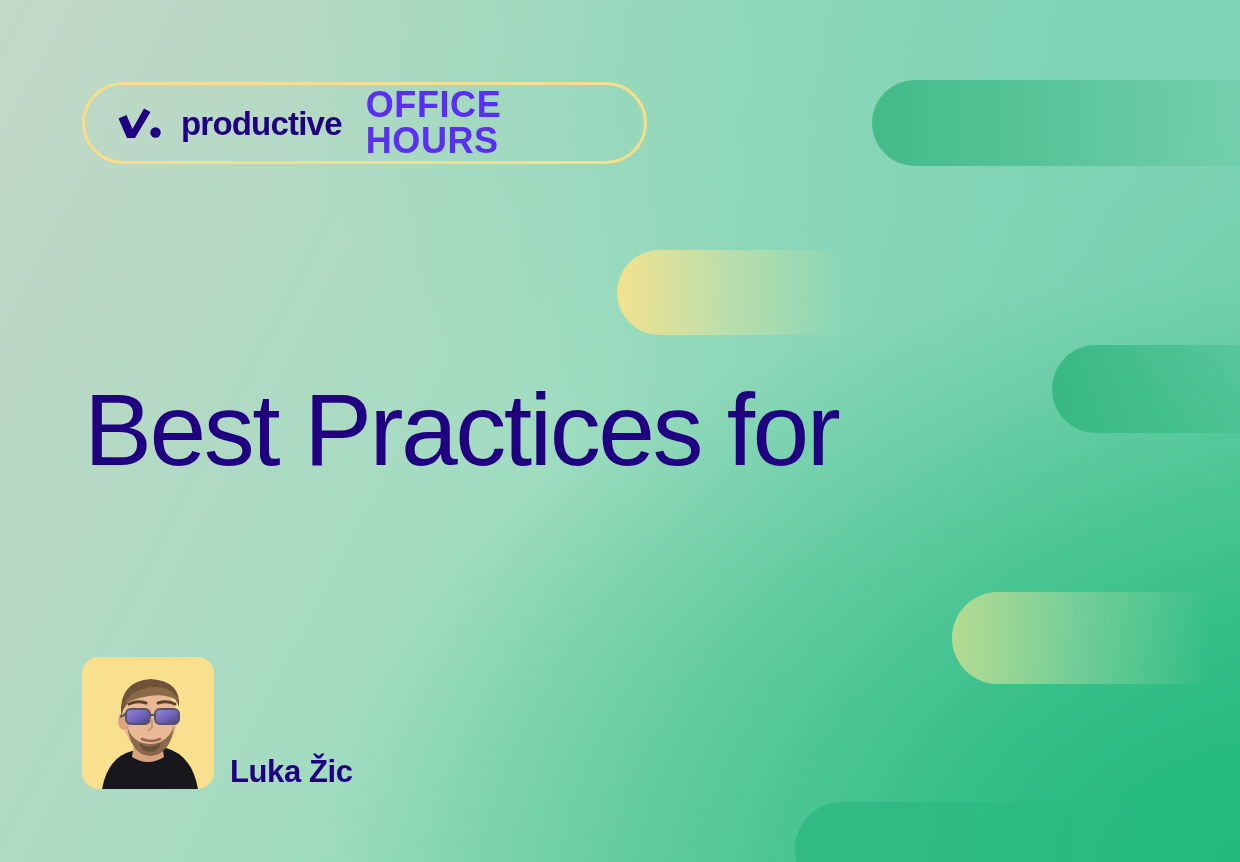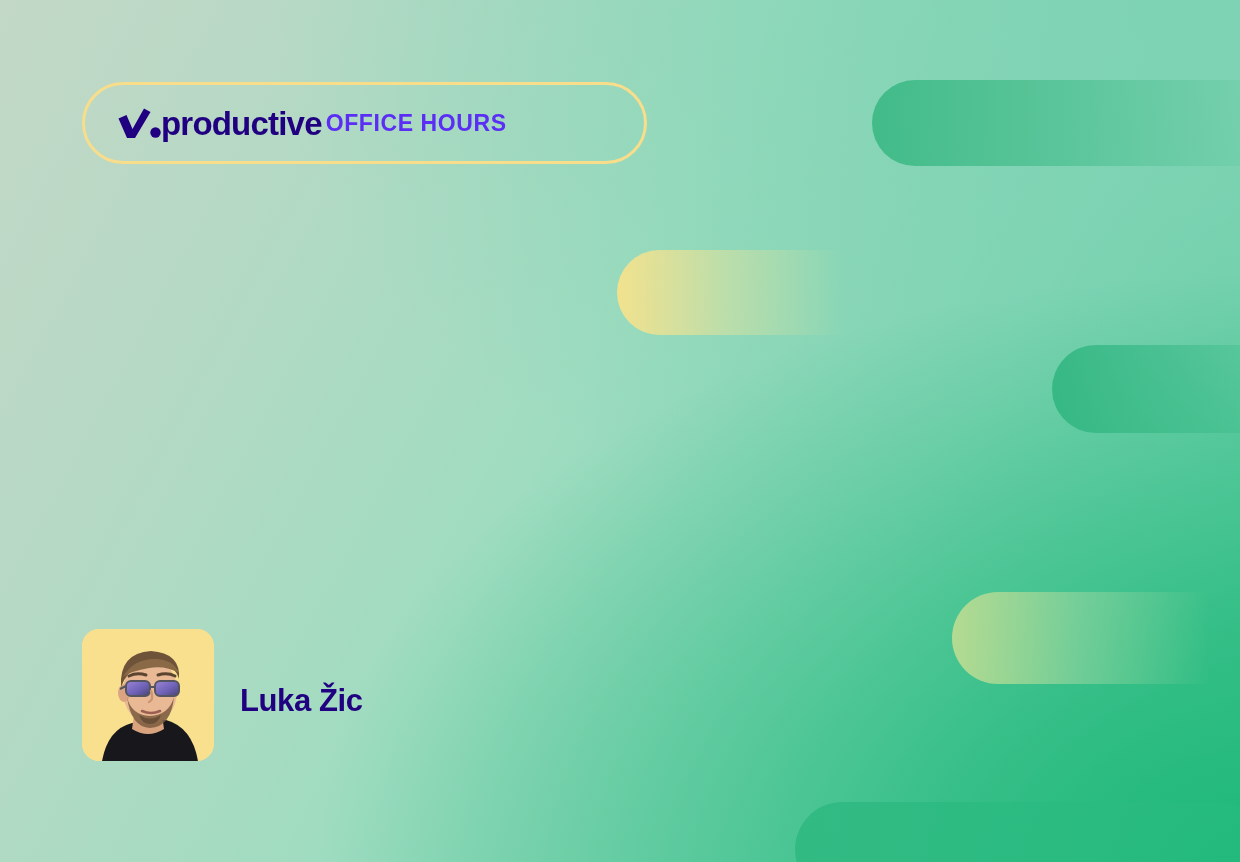--- a/index.html
+++ b/index.html
@@ -49,47 +49,47 @@
     background:linear-gradient(90deg, rgba(46,184,128,.85) 0%, rgba(42,186,128,.75) 40%, rgba(40,188,128,.35) 100%);
   }
 
   
   #badge {
     position:absolute; left:82px; top:82px;
     width:565px; height:82px;
     border:3px solid #f8dd8b;
     border-radius:41px;
     display:flex; align-items:center;
-    padding-left:32px; 
+    padding-left:32px; gap:20px;
   }
   #logo-mark { width:44px; height:32px; flex:none; display:block; }
   #wordmark {
     font-size:33px; font-weight:bold; letter-spacing:-0.8px;
     color:#200080; line-height:1;
   }
   #oh-label {
-    font-size:23px; font-weight:bold; letter-spacing:0.6px;
+    font-size:36px; font-weight:bold; letter-spacing:0.6px;
     color:#5b2ef5; line-height:1; margin-left:4px;
   }
 
   
   #headline { position:absolute; left:84px; top:375px; width:840px; }
   #title-line1 {
     font-size:102px; font-weight:300; letter-spacing:-2.5px;
     color:#200080; line-height:1.08; white-space:nowrap;
   }
   #title-line2 {
     font-size:102px; font-weight:bold; letter-spacing:-2.5px;
     color:#200080; line-height:1.08; margin-top:6px; white-space:nowrap;
   }
 
   
   #speaker {
-    position:absolute; left:82px; top:629px;
-    display:flex; align-items:center; gap:26px;
+    position:absolute; left:82px; top:657px;
+    display:flex; align-items:flex-end; gap:16px;
   }
   #avatar {
     width:132px; height:132px; flex:none;
     border-radius:17px; overflow:hidden;
     background:#f9e08f; position:relative;
   }
   #avatar svg { display:block; width:132px; height:132px; }
 
   #speaker-text { padding-top:12px; }
   #speaker-name {
@@ -115,20 +115,21 @@
   <div id="badge">
     <svg id="logo-mark" viewBox="0 0 44 32">
       <path d="M1.5 11.5 L9.5 8.0 L15.5 22.0 L27.0 1.5 L33.5 5.0 L18.0 31.0 L10.0 31.0 Z" fill="#200080"></path>
       <circle cx="38.5" cy="25.5" r="5.2" fill="#200080"></circle>
     </svg>
     <span id="wordmark">productive</span>
     <span id="oh-label">OFFICE HOURS</span>
   </div>
 
   <div id="headline">
+    <div id="title-line1">Best Practices for</div>
   </div>
 
   <div id="speaker">
     <div id="avatar">
       <svg viewBox="0 0 132 132">
         <defs>
           <clipPath id="ac">
               <rect x="0" y="0" width="132" height="132" rx="17"></rect>
             </clipPath>
           <linearGradient id="lens" x1="0" y1="0" x2="1" y2="1">

